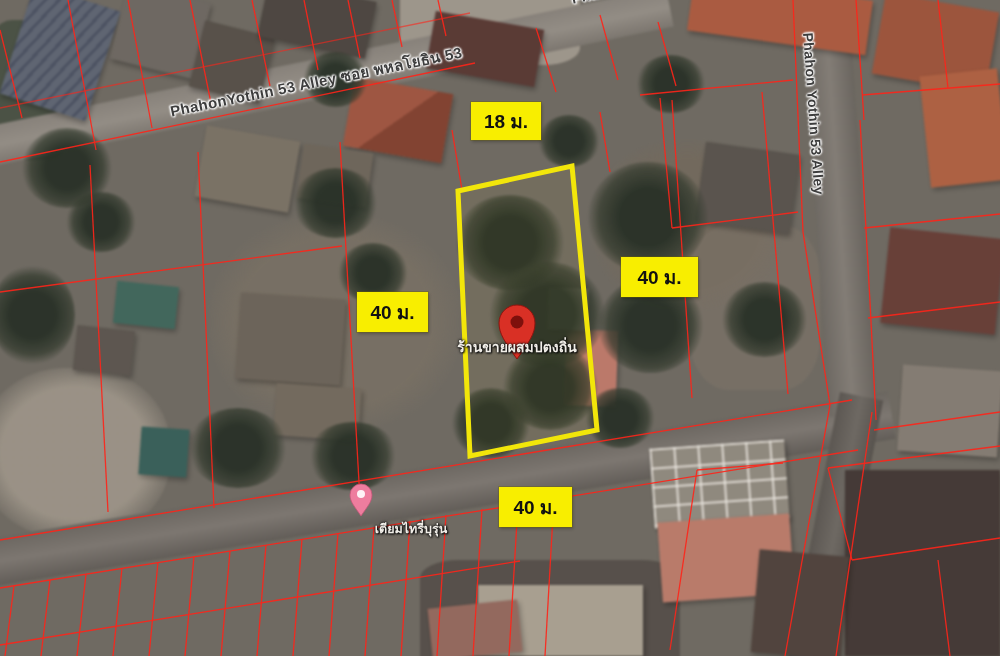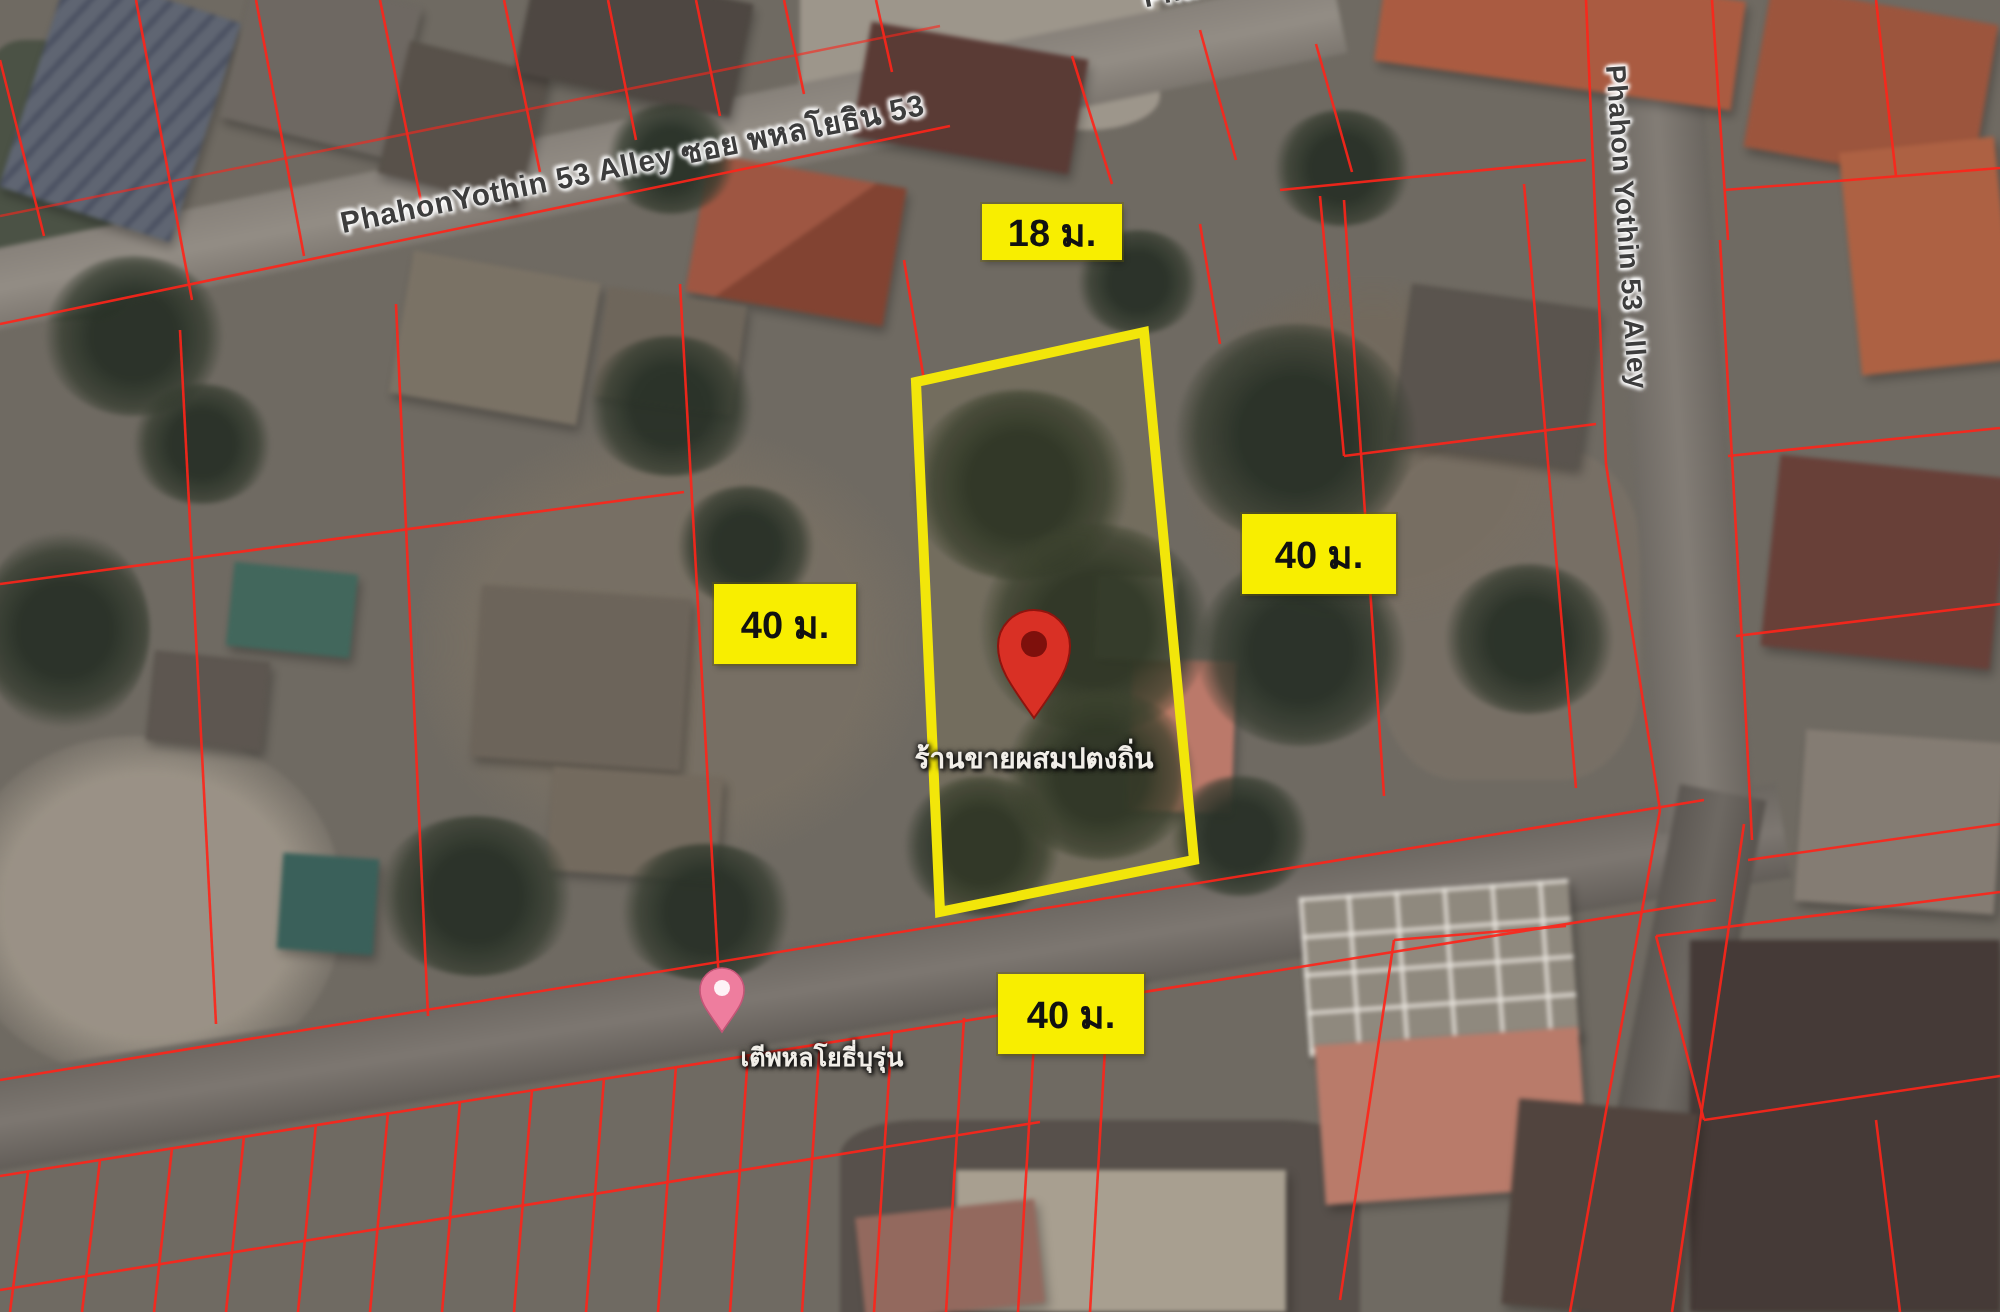--- a/index.html
+++ b/index.html
@@ -192,25 +192,25 @@
       <circle cx="361" cy="494" r="4" fill="rgba(255,255,255,0.9)"></circle>
     </g>
   </svg>
 
   <div class="lbl roadlbl" style="left:168px;top:100px;transform:rotate(-11.5deg);">PhahonYothin 53 Alley ซอย พหลโยธิน 53</div>
 
   <div class="lbl roadlbl" style="left:570px;top:-9px;transform:rotate(-12deg);font-size:14px;">Phahon</div>
 
   <div class="lbl roadlbl" style="left:816px;top:32px;transform:rotate(86deg);font-size:14px;">Phahon Yothin 53 Alley</div>
 
-  <div class="lbl placelbl" style="left:450px;top:368px;width:134px;font-size:14px;">ร้านขายผสมปตงถิ่น</div>
-
-  <div class="lbl placelbl" style="left:350px;top:519px;width:122px;font-size:12.5px;">เตีพหลโยธี่บุรุ่น</div>
-
-  <div class="dim" style="left:491px;top:102px;width:70px;height:28px;">
+  <div class="lbl placelbl" style="left:450px;top:336px;width:134px;font-size:14px;">ร้านขายผสมปตงถิ่น</div>
+
+  <div class="lbl placelbl" style="left:350px;top:519px;width:122px;font-size:12.5px;">เตียมไทรี่บุรุ่น</div>
+
+  <div class="dim" style="left:471px;top:102px;width:70px;height:38px;">
     <span>18 ม.</span>
   </div>
   <div class="dim" style="left:357px;top:292px;width:71px;height:40px;">
     <span>40 ม.</span>
   </div>
   <div class="dim" style="left:621px;top:257px;width:77px;height:40px;">
     <span>40 ม.</span>
   </div>
   <div class="dim" style="left:499px;top:487px;width:73px;height:40px;">
     <span>40 ม.</span>

